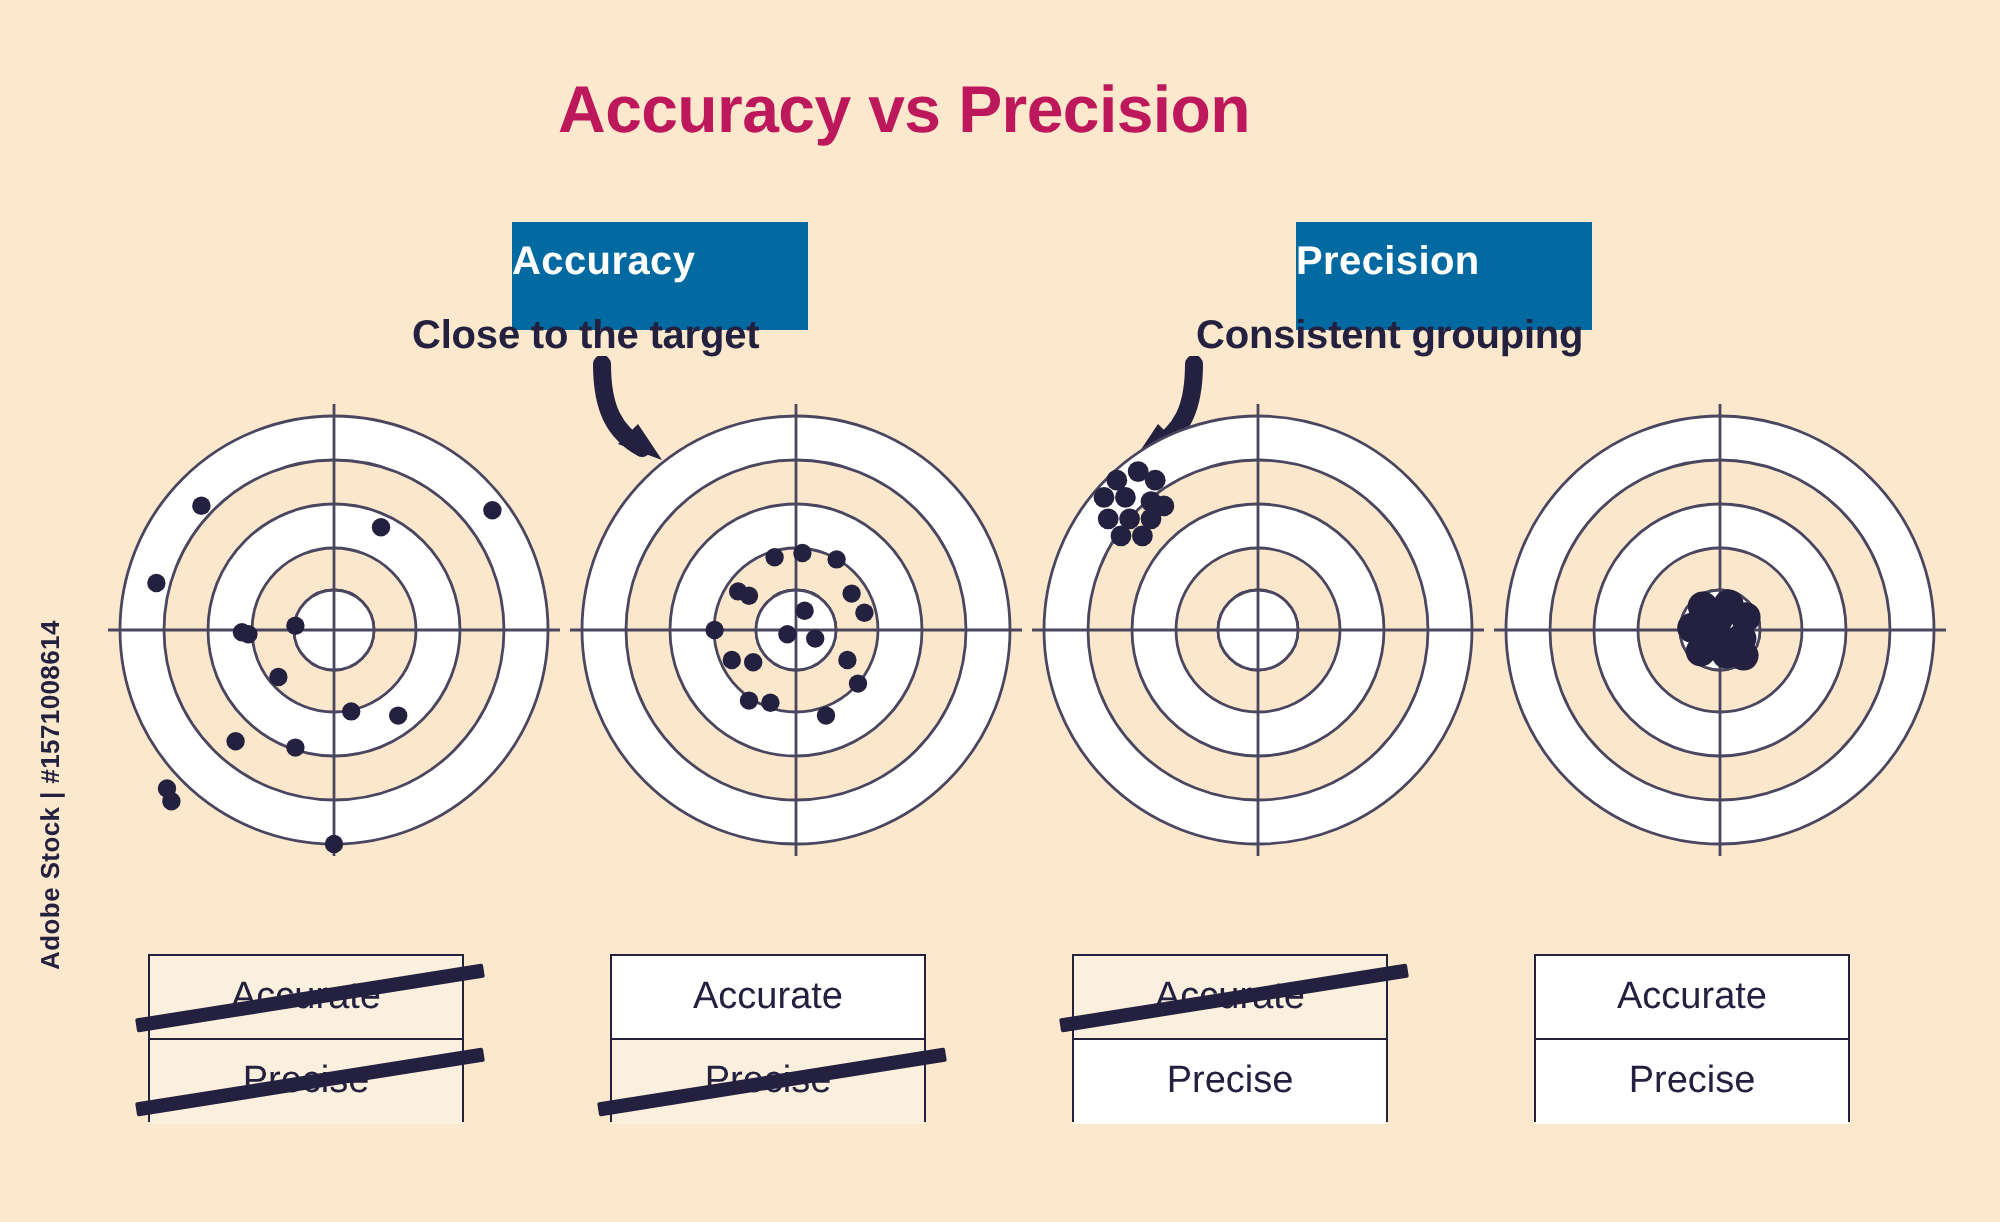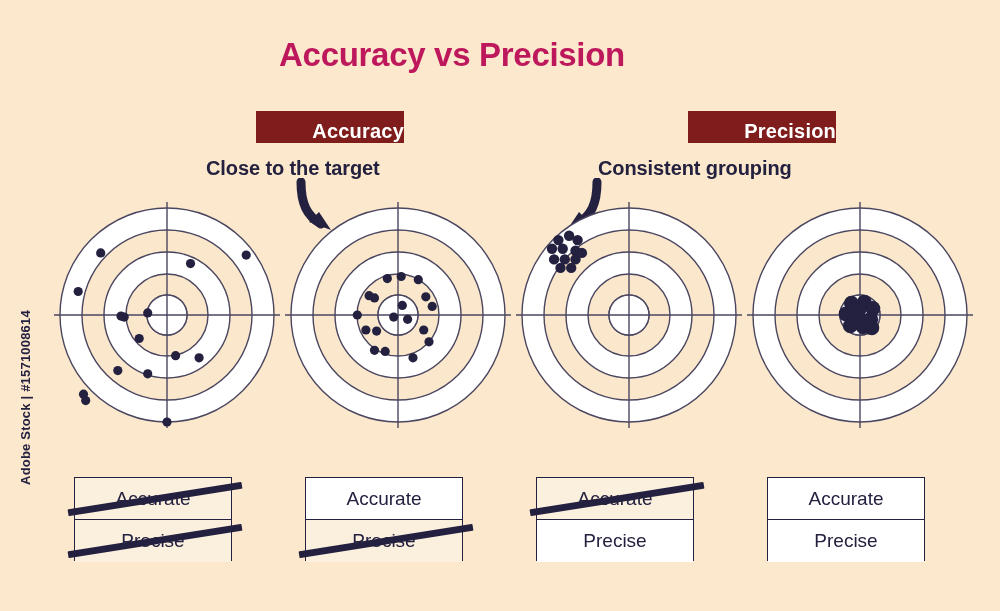--- a/index.html
+++ b/index.html
@@ -16,34 +16,34 @@
     position: absolute; top: 36px; left: 0; width: 836px;
     text-align: center;
     font-size: 33px; font-weight: bold; letter-spacing: -0.3px;
     color: #be185d;
     margin-left: 34px;
   }
 
   
   .badge {
     position: absolute;
-    background: #7f1d1d; color: #ffffff;
+    background: #0369a1; color: #ffffff;
     font-size: 20px; font-weight: bold;
-    text-align: right;
-    padding: 9px 0 0 0;
+    text-align: left;
+    padding: 9px 0 22px 0;
     letter-spacing: 0.2px;
   }
   .badge-sub {
     position: absolute;
     font-size: 20px; font-weight: bold; color: #23213f;
     text-align: left; letter-spacing: -0.1px;
   }
   #badge-accuracy { left: 256px; top: 111px; width: 148px; }
   #sub-accuracy   { left: 206px; top: 157px; width: 248px; }
-  #badge-precision{ left: 648px; top: 111px; width: 148px; margin-left: 40px; }
+  #badge-precision{ left: 648px; top: 111px; width: 148px; }
   #sub-precision  { left: 598px; top: 157px; width: 272px; }
 
   
   .arrow { position: absolute; }
   #arrow-accuracy { left: 295px; top: 178px; }
   #arrow-precision{ left: 545px; top: 178px; }
 
   
   .target { position: absolute; width: 230px; height: 230px; }
   #target-1 { left: 52px;  top: 200px; }

